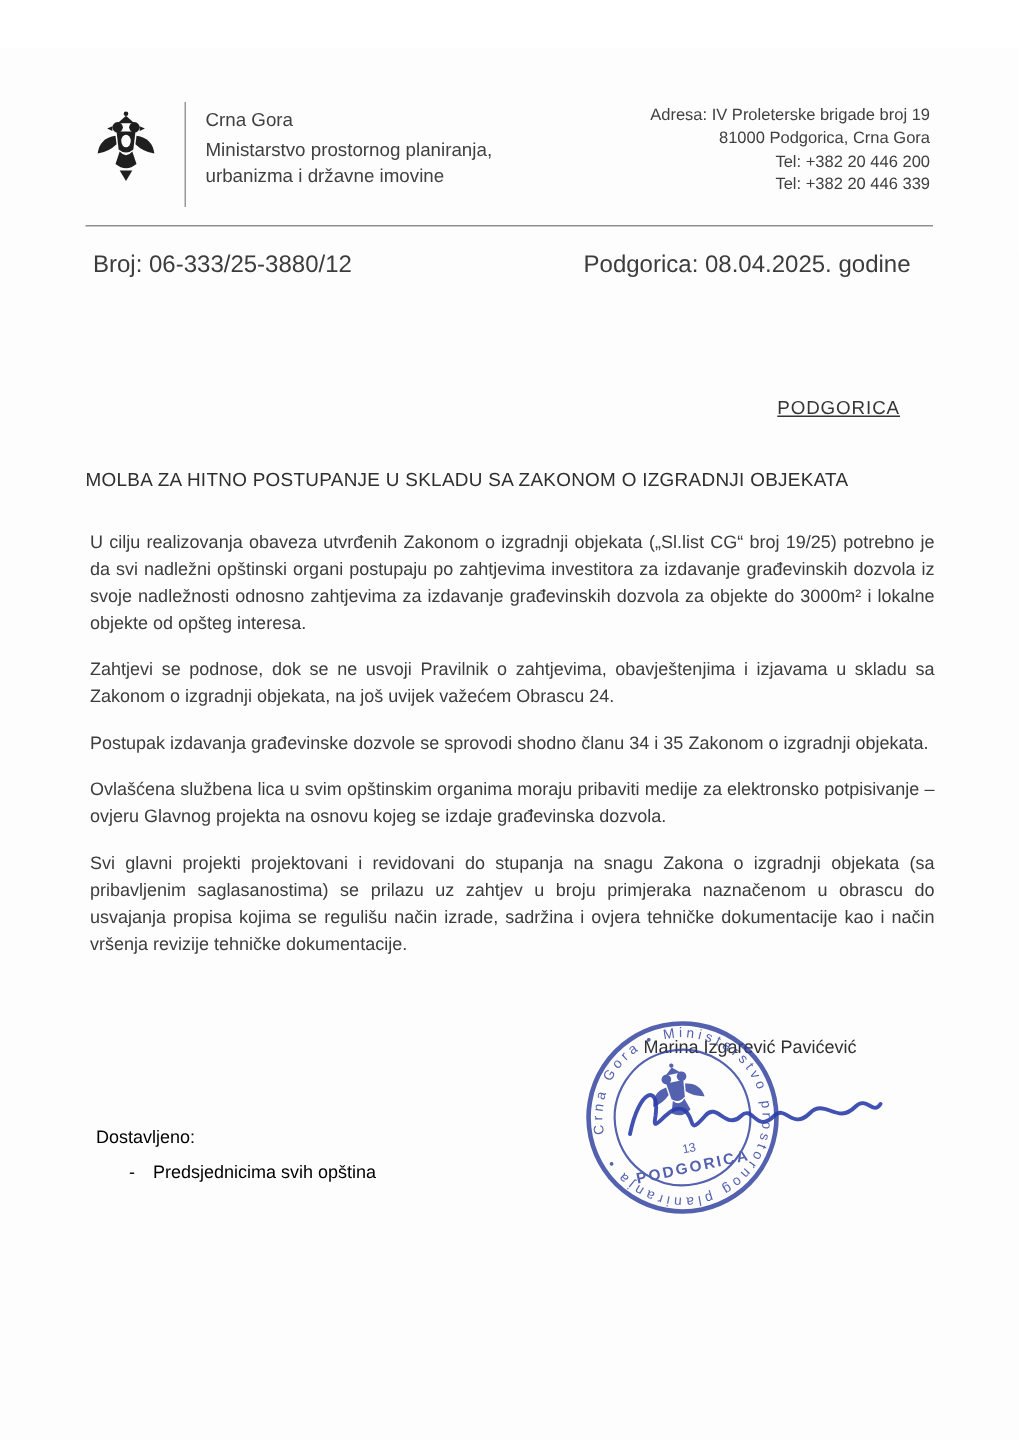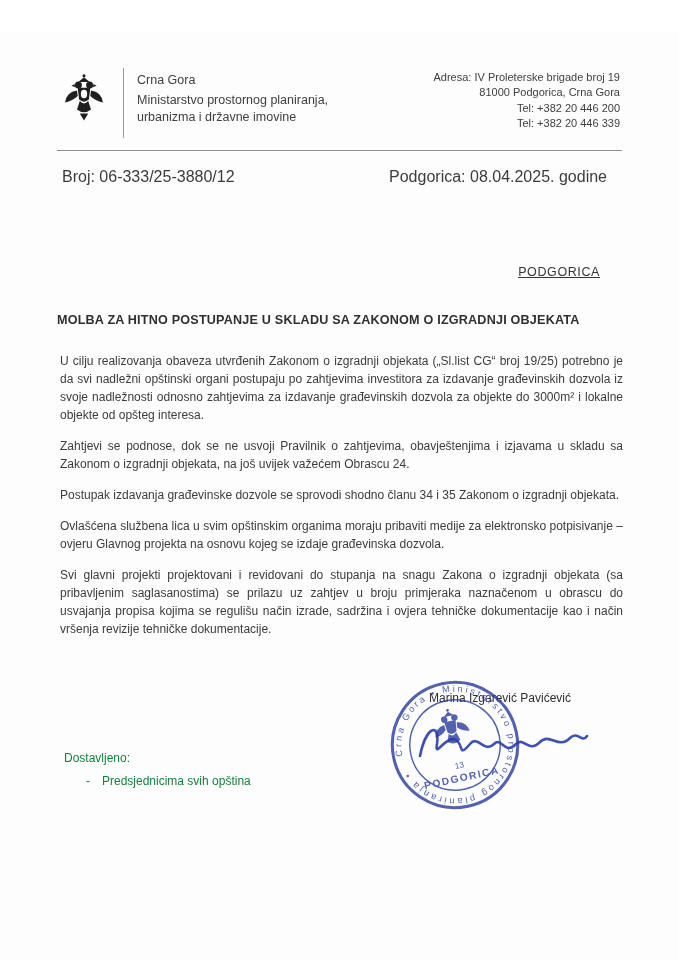--- a/index.html
+++ b/index.html
@@ -21,39 +21,39 @@
   .rule { position:absolute; left:57px; right:57px; top:118px; height:1px; background:#8f8f8f; }
 
   
   .meta { position:absolute; left:62px; right:72px; top:136px; display:flex; justify-content:space-between; font-size:16px; color:#3c3c3c; }
 
   
   .title { position:absolute; left:0; right:0; top:196px; text-align:center; font-size:17px; font-weight:bold; color:#2e2e2e; letter-spacing:0.3px; }
   .city { position:absolute; right:79px; top:233px; font-size:12.5px; letter-spacing:0.6px; text-decoration:underline; color:#353535; }
 
   
-  .subject { position:absolute; left:57px; right:50px; top:281px; font-size:12.6px; font-weight:bold; letter-spacing:0.2px; color:#2f2f2f; }
+  .subject { position:absolute; left:57px; right:50px; top:281px; font-size:12.6px; font-weight:normal; letter-spacing:0.2px; color:#2f2f2f; }
 
   
   .body-text { position:absolute; left:60px; right:56px; top:320px; font-size:12px; line-height:1.5; text-align:justify; color:#3c3c3c; }
   .body-text p { margin-bottom:13px; }
 
   
   .sig-block { position:absolute; left:385px; top:656px; width:230px; text-align:center; color:#2f2f2f; }
   .sig-role { font-size:12px; font-weight:bold; letter-spacing:0.3px; }
   .sig-name { font-size:12px; margin-top:3px; }
 
   
   .stamp { position:absolute; left:378px; top:636px; width:154px; height:154px; transform:rotate(-12deg); opacity:0.82; z-index:3; }
   .stamp-stroke { stroke:#2e3f9e; fill:none; }
   .stamp-fill { fill:#2e3f9e; }
   .sig-scribble { position:absolute; left:412px; top:682px; width:180px; height:60px; z-index:4; }
 
   
-  .dist { position:absolute; left:64px; top:719px; font-size:12px; color:#15803d; }
+  .dist { position:absolute; left:64px; top:719px; font-size:12px; color:#000000; }
   .dist-row { margin-top:9px; padding-left:22px; display:flex; }
   .dist-dash { width:16px; }
 </style>
 </head>
 <body>
 
 <div class="page">
 
   <div class="letterhead">
     <svg class="coat" viewBox="0 0 60 80">

